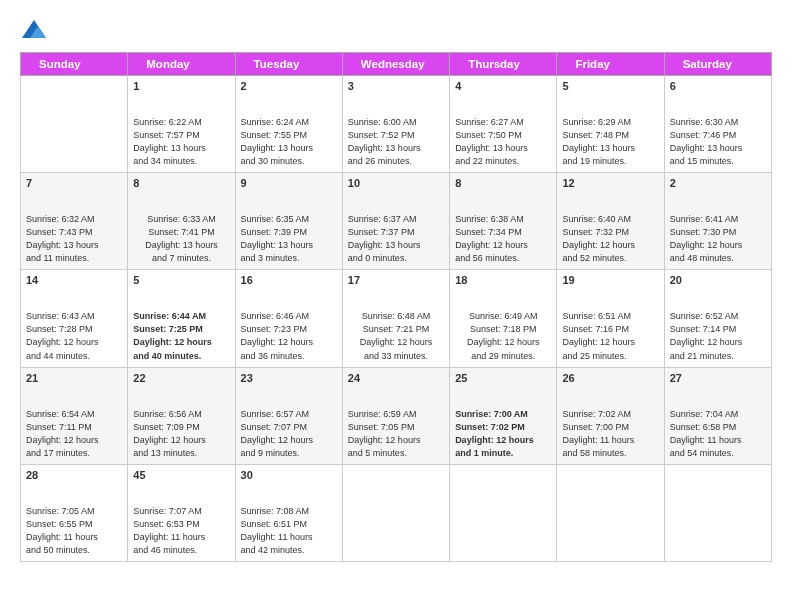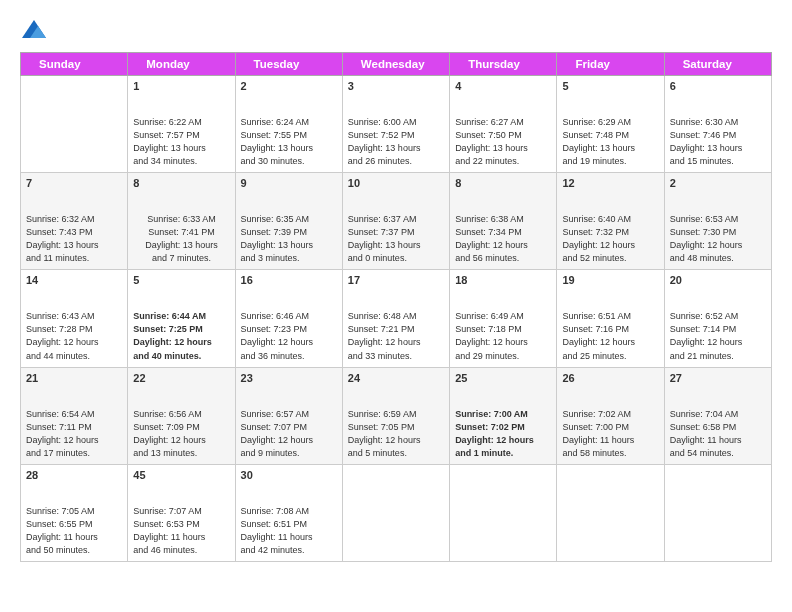--- a/index.html
+++ b/index.html
@@ -221,21 +221,21 @@
           </td>
           <td>
             <span class="day-number">12</span>
             <div class="day-detail" style="white-space: pre-line;">Sunrise: 6:40 AM
 Sunset: 7:32 PM
 Daylight: 12 hours
 and 52 minutes.</div>
           </td>
           <td>
             <span class="day-number">2</span>
-            <div class="day-detail" style="white-space: pre-line;">Sunrise: 6:53 AM
+            <div class="day-detail" style="white-space: pre-line;">Sunrise: 6:41 AM
 Sunset: 7:30 PM
 Daylight: 12 hours
 and 48 minutes.</div>
           </td>
         </tr>
         <tr>
           <td>
             <span class="day-number">14</span>
             <div class="day-detail" style="white-space: pre-line;">Sunrise: 6:43 AM
 Sunset: 7:28 PM
@@ -251,28 +251,28 @@
           </td>
           <td>
             <span class="day-number">16</span>
             <div class="day-detail" style="white-space: pre-line;">Sunrise: 6:46 AM
 Sunset: 7:23 PM
 Daylight: 12 hours
 and 36 minutes.</div>
           </td>
           <td>
             <span class="day-number">17</span>
-            <div class="day-detail" style="white-space: pre-line;">Sunrise: 6:48 AM
+            <div class="day-detail" style="white-space: pre-line; text-align: center;">Sunrise: 6:48 AM
 Sunset: 7:21 PM
 Daylight: 12 hours
 and 33 minutes.</div>
           </td>
           <td>
             <span class="day-number">18</span>
-            <div class="day-detail" style="white-space: pre-line;">Sunrise: 6:49 AM
+            <div class="day-detail" style="white-space: pre-line; text-align: center;">Sunrise: 6:49 AM
 Sunset: 7:18 PM
 Daylight: 12 hours
 and 29 minutes.</div>
           </td>
           <td>
             <span class="day-number">19</span>
             <div class="day-detail" style="white-space: pre-line;">Sunrise: 6:51 AM
 Sunset: 7:16 PM
 Daylight: 12 hours
 and 25 minutes.</div>

